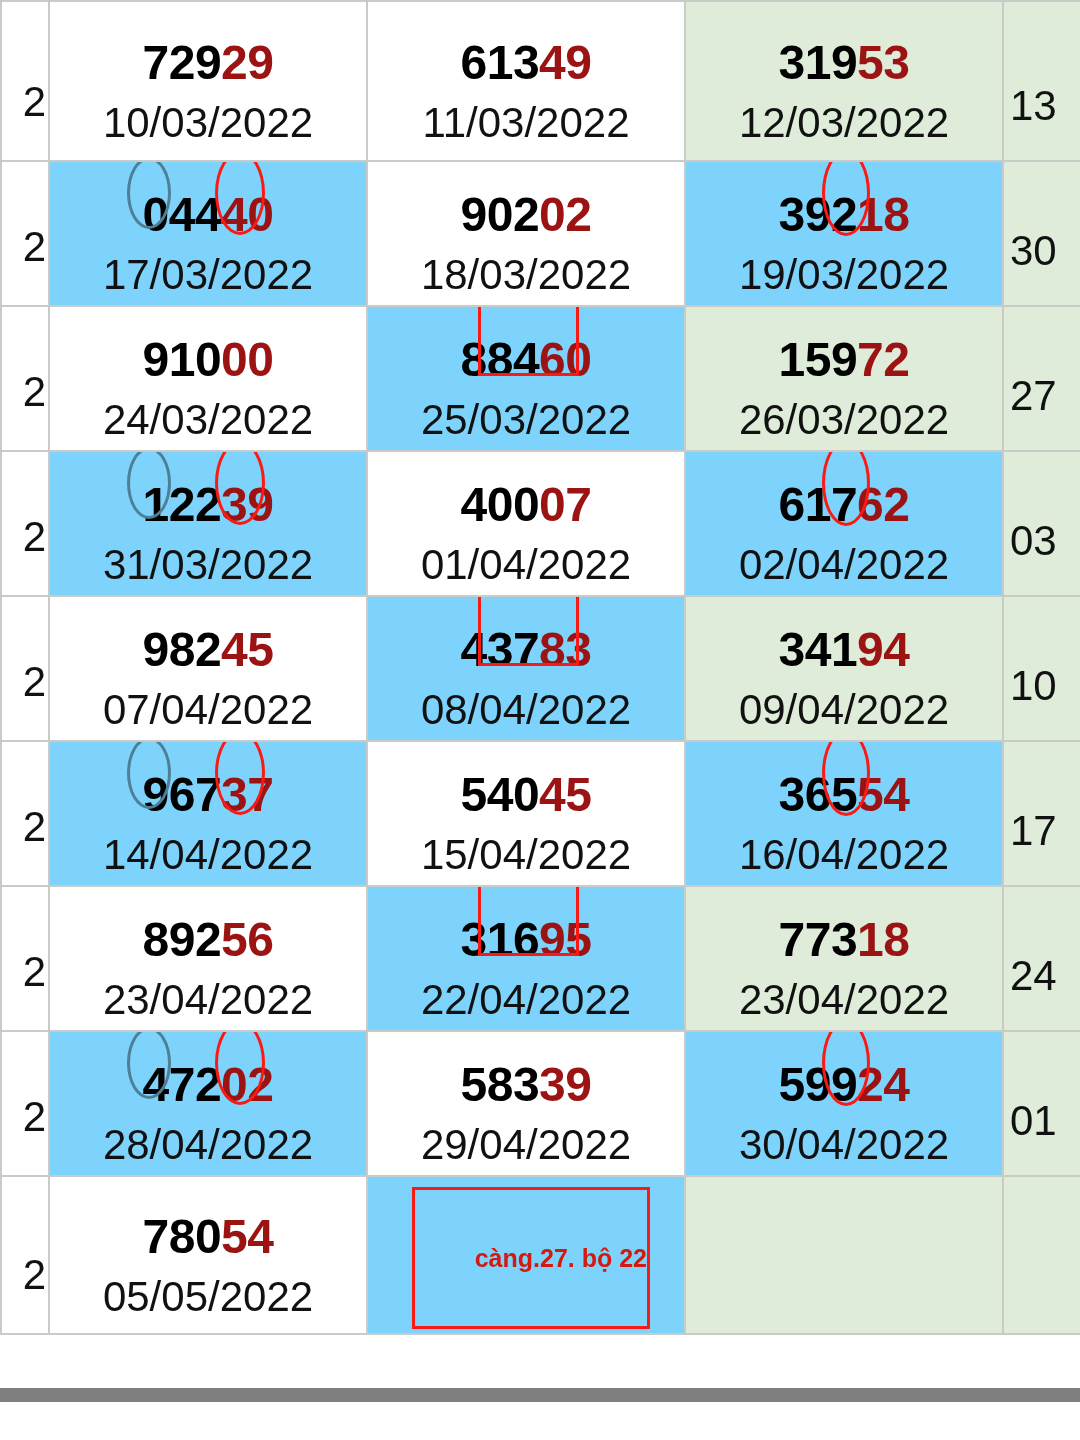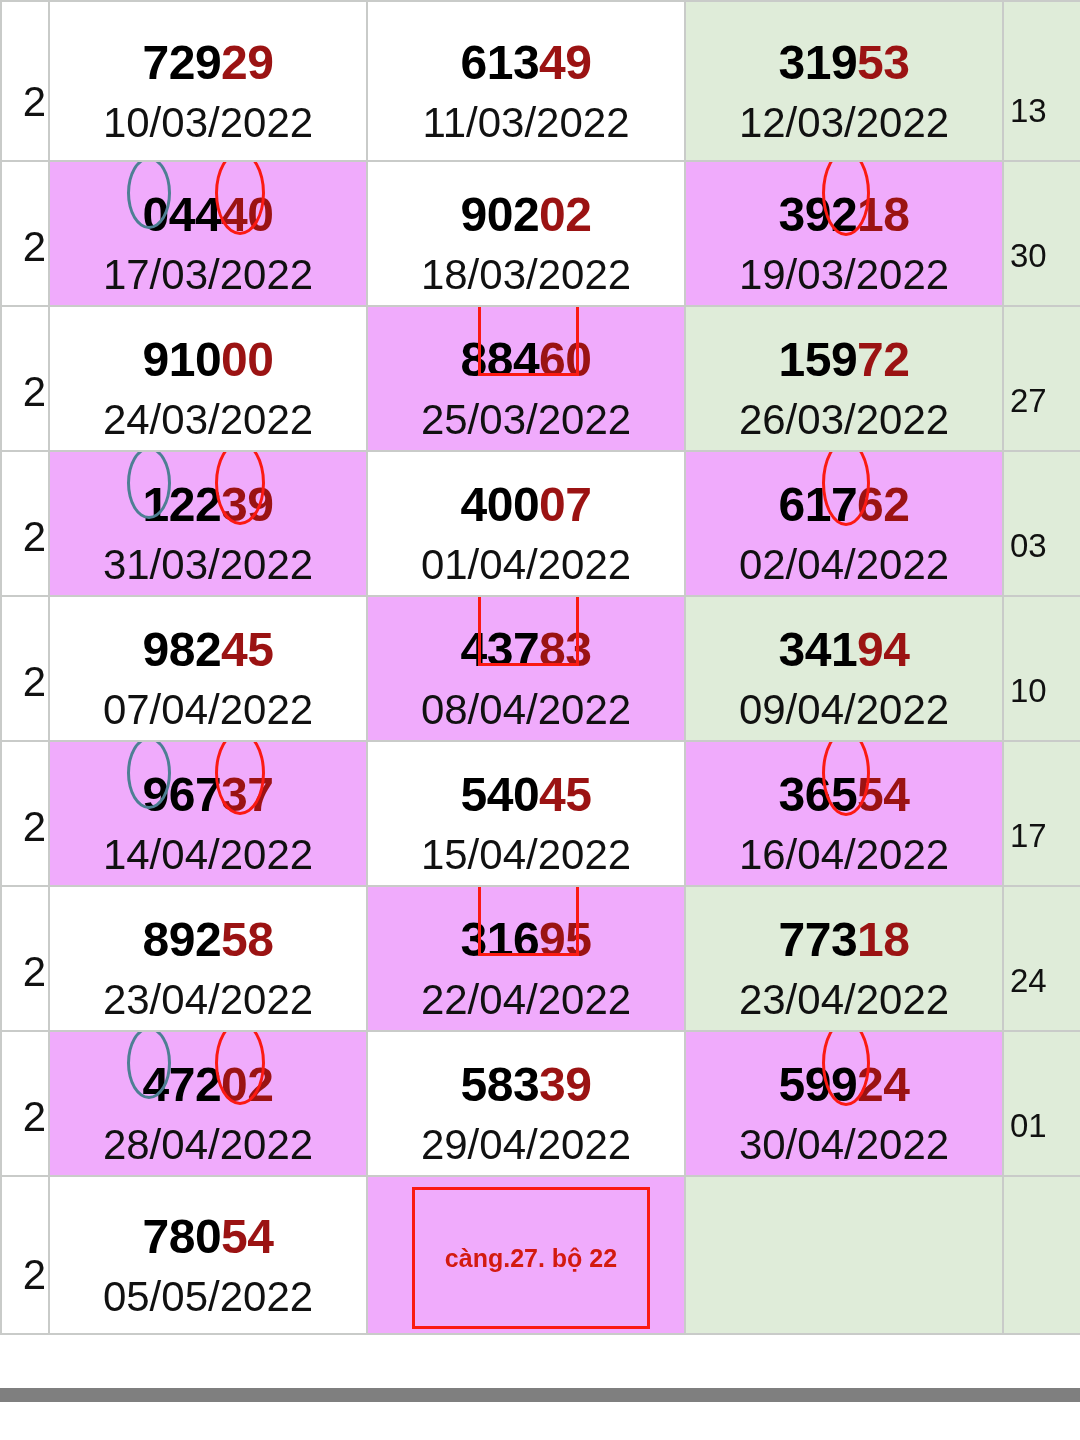--- a/index.html
+++ b/index.html
@@ -32,21 +32,21 @@
     position: relative;
     overflow: hidden;
   }
   .col-pad   { width: 48px; }
   .col-main  { width: 318px; }
   .col-main2 { width: 318px; }
   .col-main3 { width: 318px; }
   .col-right { width: 78px; }
 
   .cell-white { background:#ffffff; }
-  .cell-amber { background:#f0abfc; }
+  .cell-amber { background:#7dd3fc; }
   .cell-green { background:#dfecd9; }
 
   .num {
     font-size: 48px;
     font-weight: bold;
     letter-spacing: -0.5px;
     line-height: 1.02;
     white-space: nowrap;
     display: block;
     color: #000000;
@@ -89,35 +89,35 @@
     position:absolute;
     right: 2px;
     bottom: 34px;
     font-size: 42px;
     color:#111;
   }
   .right-frag {
     position:absolute;
     left: 6px;
     bottom: 30px;
-    font-size: 33px;
+    font-size: 42px;
     color:#111;
     white-space: nowrap;
   }
 
   
   .notebox {
     position:absolute;
     left: 44px; top: 10px;
     width: 238px; height: 142px;
     border: 3px solid #fb1a13;
     background: transparent;
     display:flex;
     align-items:center;
-    justify-content:center;
+    justify-content:flex-end;
   }
   .notetext {
     font-size: 25px;
     font-weight: bold;
     color:#d31a10;
     letter-spacing:0px;
     white-space:nowrap;
   }
 
   
@@ -213,21 +213,21 @@
           <td class="cell-white"><div class="cellinner"><span class="num"><span>540</span><span class="hi">45</span></span><span class="date">15/04/2022</span></div></td>
           <td class="cell-amber"><div class="cellinner"><span class="num"><span>365</span><span class="hi">54</span></span><span class="date">16/04/2022</span><div class="mark ellipse ell-red" style="left:82.75px; top:-13px; width:48px; height:86px;"></div></div></td>
           <td class="cell-green">
             <span class="right-frag">17</span>
           </td>
         </tr>
         <tr style="height: 145px;">
           <td class="cell-white">
             <span class="left-frag">2</span>
           </td>
-          <td class="cell-white"><div class="cellinner"><span class="num"><span>892</span><span class="hi">58</span></span><span class="date">23/04/2022</span></div></td>
+          <td class="cell-white"><div class="cellinner"><span class="num"><span>892</span><span class="hi">56</span></span><span class="date">23/04/2022</span></div></td>
           <td class="cell-amber"><div class="cellinner"><span class="num"><span>316</span><span class="hi">95</span></span><span class="date">22/04/2022</span><div class="mark rect-red" style="left:57px; top:-10px; width:101.5px; height:78px;"></div></div></td>
           <td class="cell-green"><div class="cellinner"><span class="num"><span>773</span><span class="hi">18</span></span><span class="date">23/04/2022</span></div></td>
           <td class="cell-green">
             <span class="right-frag">24</span>
           </td>
         </tr>
         <tr style="height: 145px;">
           <td class="cell-white">
             <span class="left-frag">2</span>
           </td>

